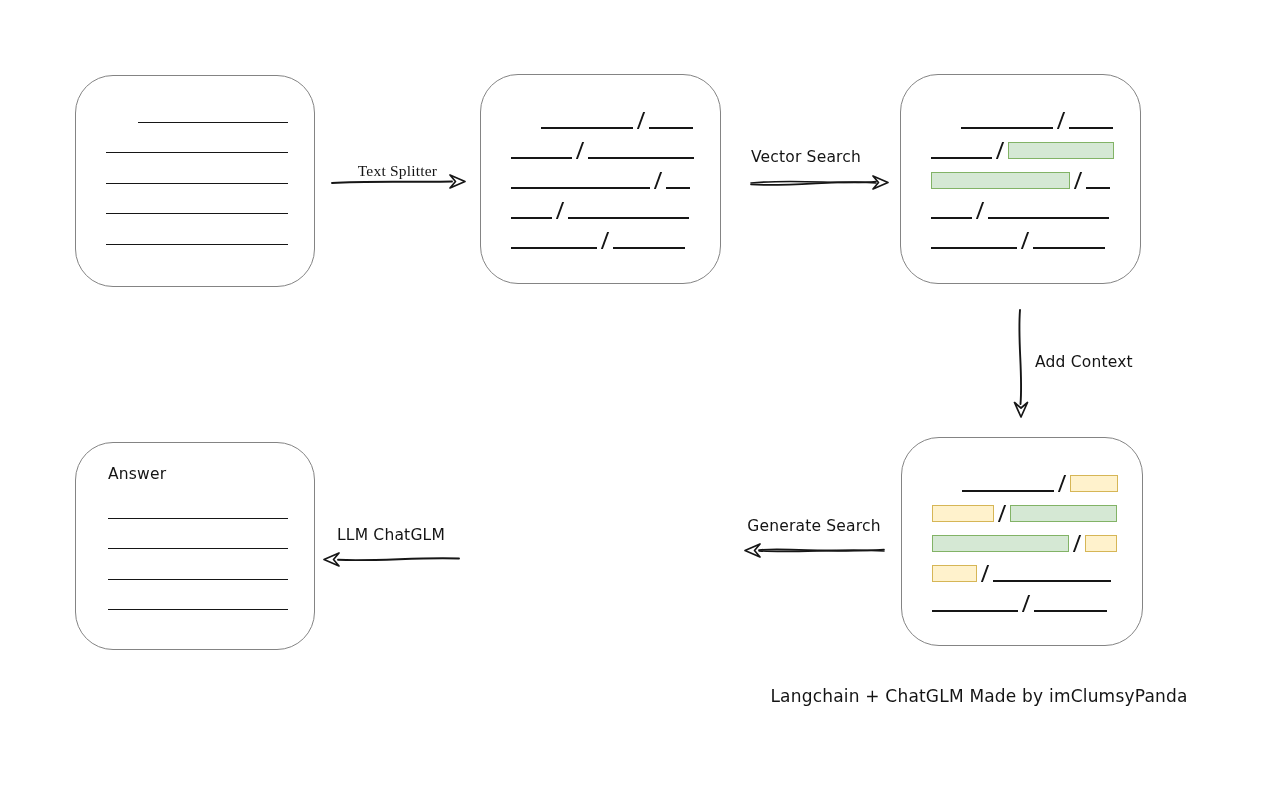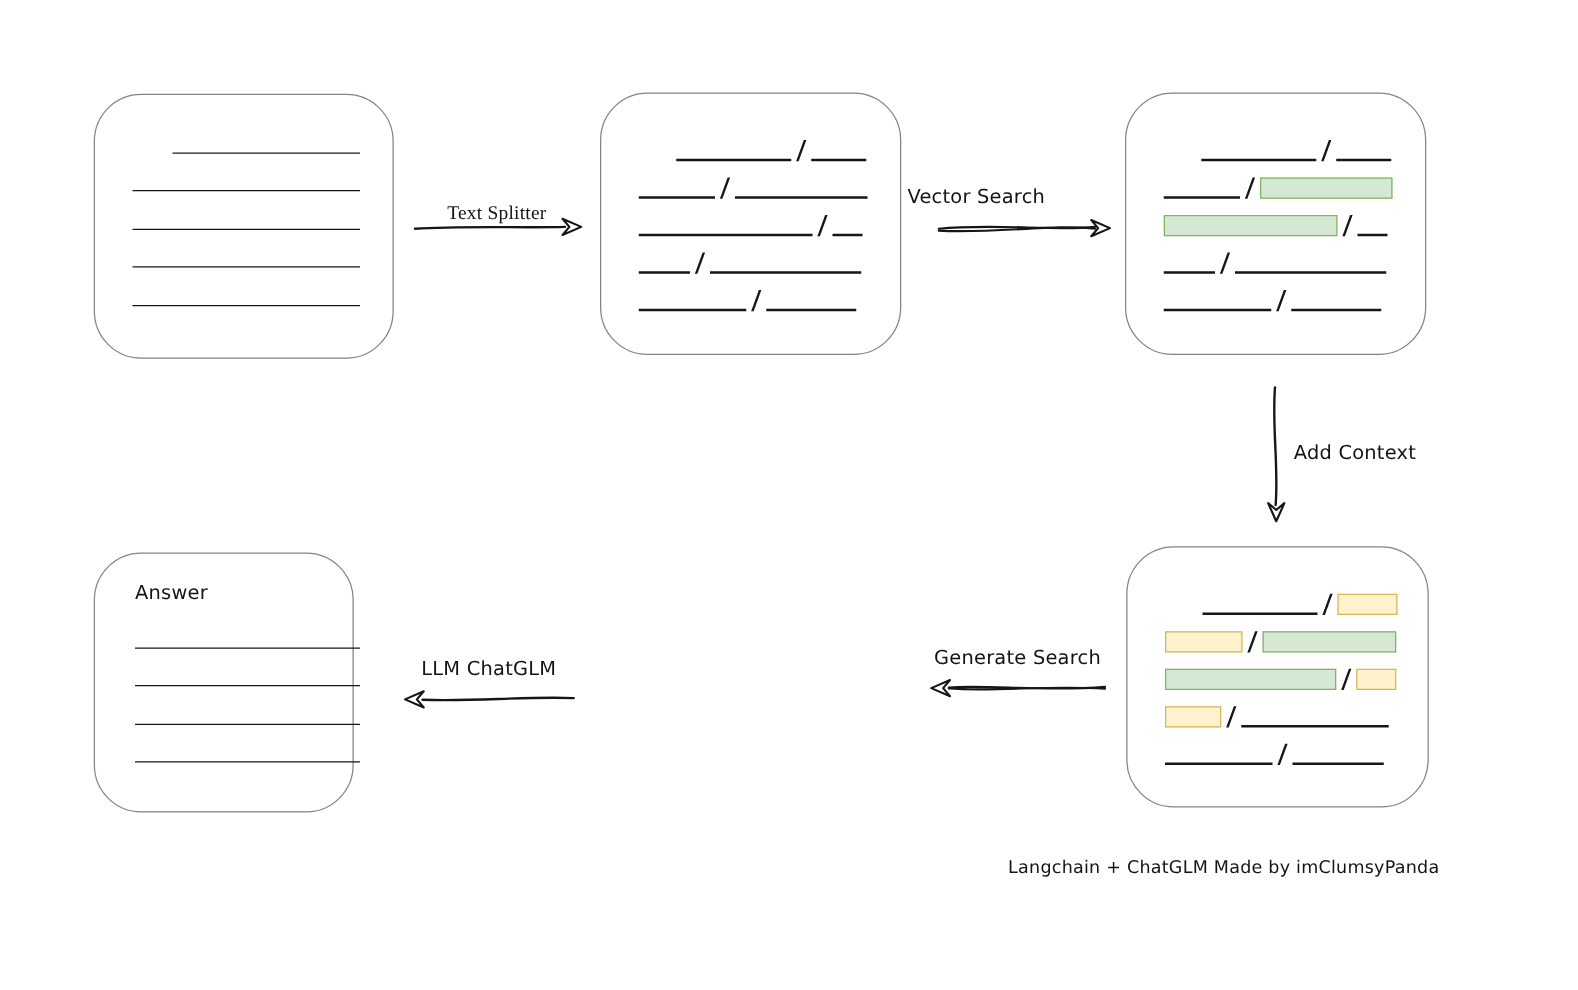--- a/index.html
+++ b/index.html
@@ -20,21 +20,21 @@
   .chunk-row{height:30px;display:flex;align-items:flex-end;}
   .seg-line{border-bottom:2px solid #161616;height:4px;box-sizing:border-box;}
   .seg-indent{height:1px;}
   .seg-slash{width:2.2px;height:17px;background:#161616;transform:skewX(-20deg);margin:0 7px 0 7px;flex:none;}
   .seg-rect{height:17px;box-sizing:border-box;border:1.6px solid;}
   
   .bar{position:relative;width:183px;height:16px;box-sizing:border-box;border:1.6px solid;margin-left:28px;margin-bottom:13px;}
   .side-label{font-size:15.5px;letter-spacing:.2px;}
   .arrow-label{position:absolute;font-size:15.5px;letter-spacing:.2px;text-align:center;white-space:nowrap;}
   .arrow-svg{position:absolute;overflow:visible;}
-  .caption{position:absolute;left:699px;top:686px;width:560px;text-align:center;font-size:14px;letter-spacing:.2px;}
+  .caption{position:absolute;left:699px;top:686px;width:560px;text-align:center;font-size:17px;letter-spacing:.2px;}
 </style>
 </head>
 <body>
 
 <div id="canvas">
 
   <div class="node" style="left:75px;top:75px;width:240px;height:212px;">
     <div class="doc-lines">
         <div class="rule" style="width: 150px; margin-left: 32px;"></div>
         <div class="rule" style="width: 182px;"></div>
@@ -131,37 +131,37 @@
         </div>
         <div class="chunk-row">
           <div class="seg-line" style="width: 86px;"></div>
           <div class="seg-slash"></div>
           <div class="seg-line" style="width: 73px;"></div>
         </div>
       </div>
   </div>
 
 
-  <div class="node" style="left:75px;top:442px;width:208px;height:208px;">
+  <div class="node" style="left:75px;top:442px;width:240px;height:208px;">
     <div class="side-label" style="position:absolute;left:32px;top:22px;">Answer</div>
     <div class="doc-lines" style="padding-top:45px;padding-left:32px;">
         <div class="rule" style="width: 180px;"></div>
         <div class="rule" style="width: 180px;"></div>
         <div class="rule" style="width: 180px;"></div>
         <div class="rule" style="width: 180px;"></div>
       </div>
   </div>
 
   <div class="arrow-label" style="left:325px;top:162px;width:145px;font-family:Liberation Serif, serif;">Text Splitter</div>
   <svg class="arrow-svg" style="left:325px;top:170px;" width="145" height="22" viewBox="0 0 145 22">
     <path d="M7 13 C 45 10.5, 95 12.5, 127 11.5" fill="none" stroke="#161616" stroke-width="1.9" stroke-linecap="round"></path>
     <path d="M140 11.5 L125 5 L130.5 11.5 L125 18 Z" fill="#ffffff" stroke="#161616" stroke-width="1.7" stroke-linejoin="round"></path>
   </svg>
 
-  <div class="arrow-label" style="left:707px;top:148px;width:148px;">Vector Search</div>
+  <div class="arrow-label" style="left:732px;top:148px;width:148px;">Vector Search</div>
   <svg class="arrow-svg" style="left:745px;top:170px;" width="148" height="22" viewBox="0 0 148 22">
     <path d="M6 13 C 50 8.5, 100 15, 131 11.5" fill="none" stroke="#161616" stroke-width="1.7" stroke-linecap="round"></path>
     <path d="M6 14.5 C 50 17, 100 9, 131 13" fill="none" stroke="#161616" stroke-width="1.7" stroke-linecap="round"></path>
     <path d="M143 12.5 L128 6 L133.5 12.5 L128 19 Z" fill="#ffffff" stroke="#161616" stroke-width="1.7" stroke-linejoin="round"></path>
   </svg>
 
   <div class="arrow-label" style="left:1035px;top:353px;text-align:left;">Add Context</div>
   <svg class="arrow-svg" style="left:1006px;top:306px;" width="28" height="116" viewBox="0 0 28 116">
     <path d="M14 4 C 11.5 35, 17 68, 14.5 98" fill="none" stroke="#161616" stroke-width="1.9" stroke-linecap="round"></path>
     <path d="M15 111 L8.5 96.5 L15 102 L21.5 96.5 Z" fill="#ffffff" stroke="#161616" stroke-width="1.7" stroke-linejoin="round"></path>

